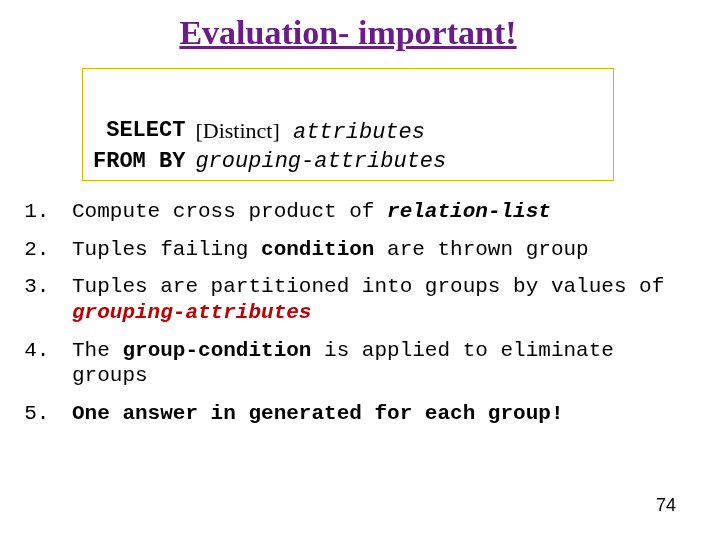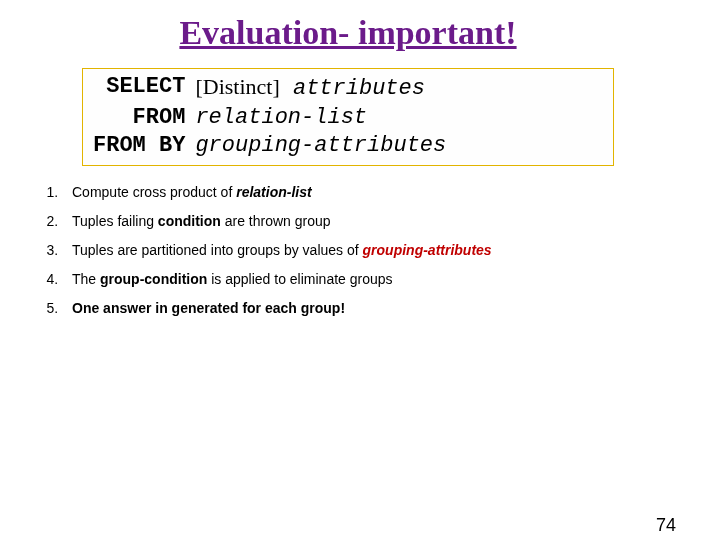--- a/index.html
+++ b/index.html
@@ -31,66 +31,63 @@
     margin: 0 auto 18px auto;
     width: 510px;
     border: 1.5px solid #e2b400;
     background: #fefefe;
     padding: 4px 10px 4px 10px;
     font-family: "Courier New", Courier, monospace;
     font-size: 22px;
     line-height: 1.3;
     color: #000;
   }
-  .sql-box table { border-collapse: collapse; }
+  .sql-box table { border-collapse: collapse; margin-top: 44px; }
   .sql-box td { padding: 0; vertical-align: top; white-space: pre; }
   .kw { font-family: "Courier New", Courier, monospace; font-weight: bold; font-style: normal; text-align: right; }
   .arg { font-family: "Courier New", Courier, monospace; font-style: italic; padding-left: 10px !important; }
   .dist { font-family: Liberation Serif, serif; font-style: normal; }
 
   ol.steps {
     margin: 0 0 0 4px;
     padding-left: 30px;
-    font-size: 14px;
+    font-size: 21px;
     line-height: 1.22;
     color: #000;
+    font-family: Liberation Mono, monospace;
   }
   ol.steps li {
     margin-bottom: 12px;
     padding-left: 10px;
   }
   .b { font-weight: bold; }
   .bi { font-weight: bold; font-style: italic; color: #000; }
   .bi-red { font-weight: bold; font-style: italic; color: #c00000; }
 
   .pagenum {
     position: absolute;
     right: 20px;
-    bottom: 4px;
+    bottom: 24px;
     font-size: 18px;
     color: #000;
   }
 </style>
 </head>
 <body>
 
 <div class="slide">
 
   <div class="title">Evaluation- important!</div>
 
   <div class="sql-box">
     <table>
       <tbody>
           <tr>
         <td class="kw">SELECT</td>
         <td class="arg"><span class="dist">[Distinct]</span><span> attributes</span></td>
-      </tr>
-      <tr>
-        <td class="kw">FROM</td>
-        <td class="arg">relation-list</td>
       </tr>
       <tr>
         <td class="kw">FROM BY</td>
         <td class="arg">grouping-attributes</td>
       </tr>
     </tbody>
       </table>
   </div>
 
   <ol class="steps">

